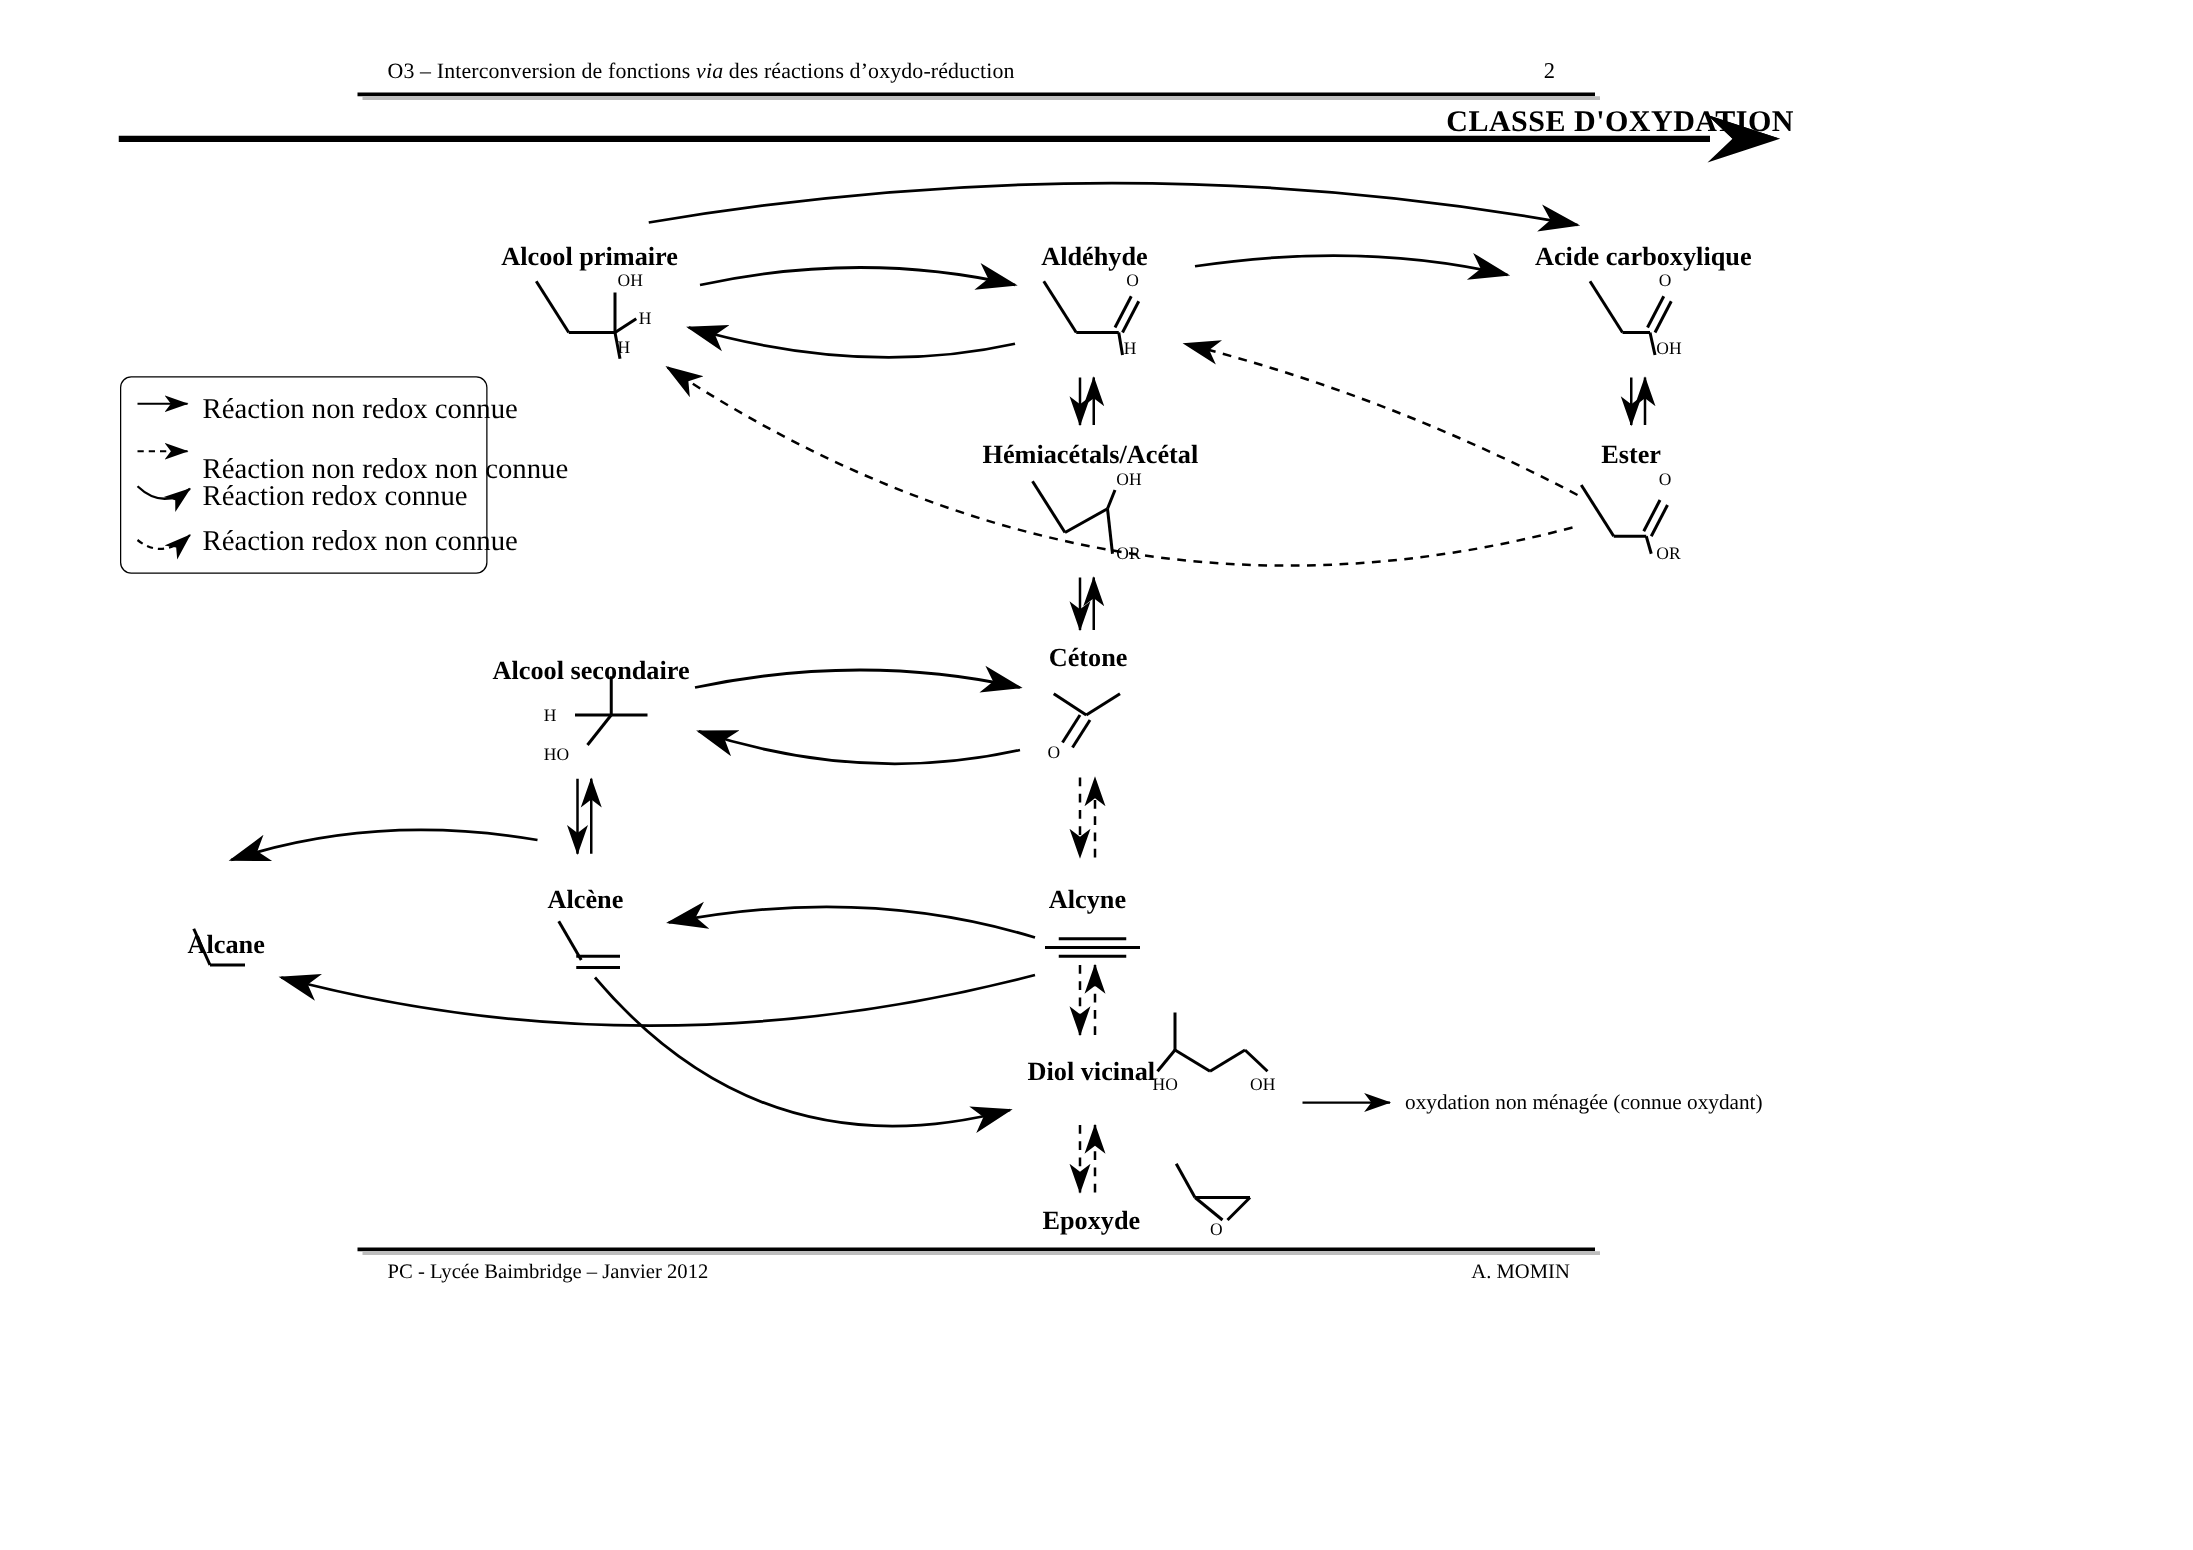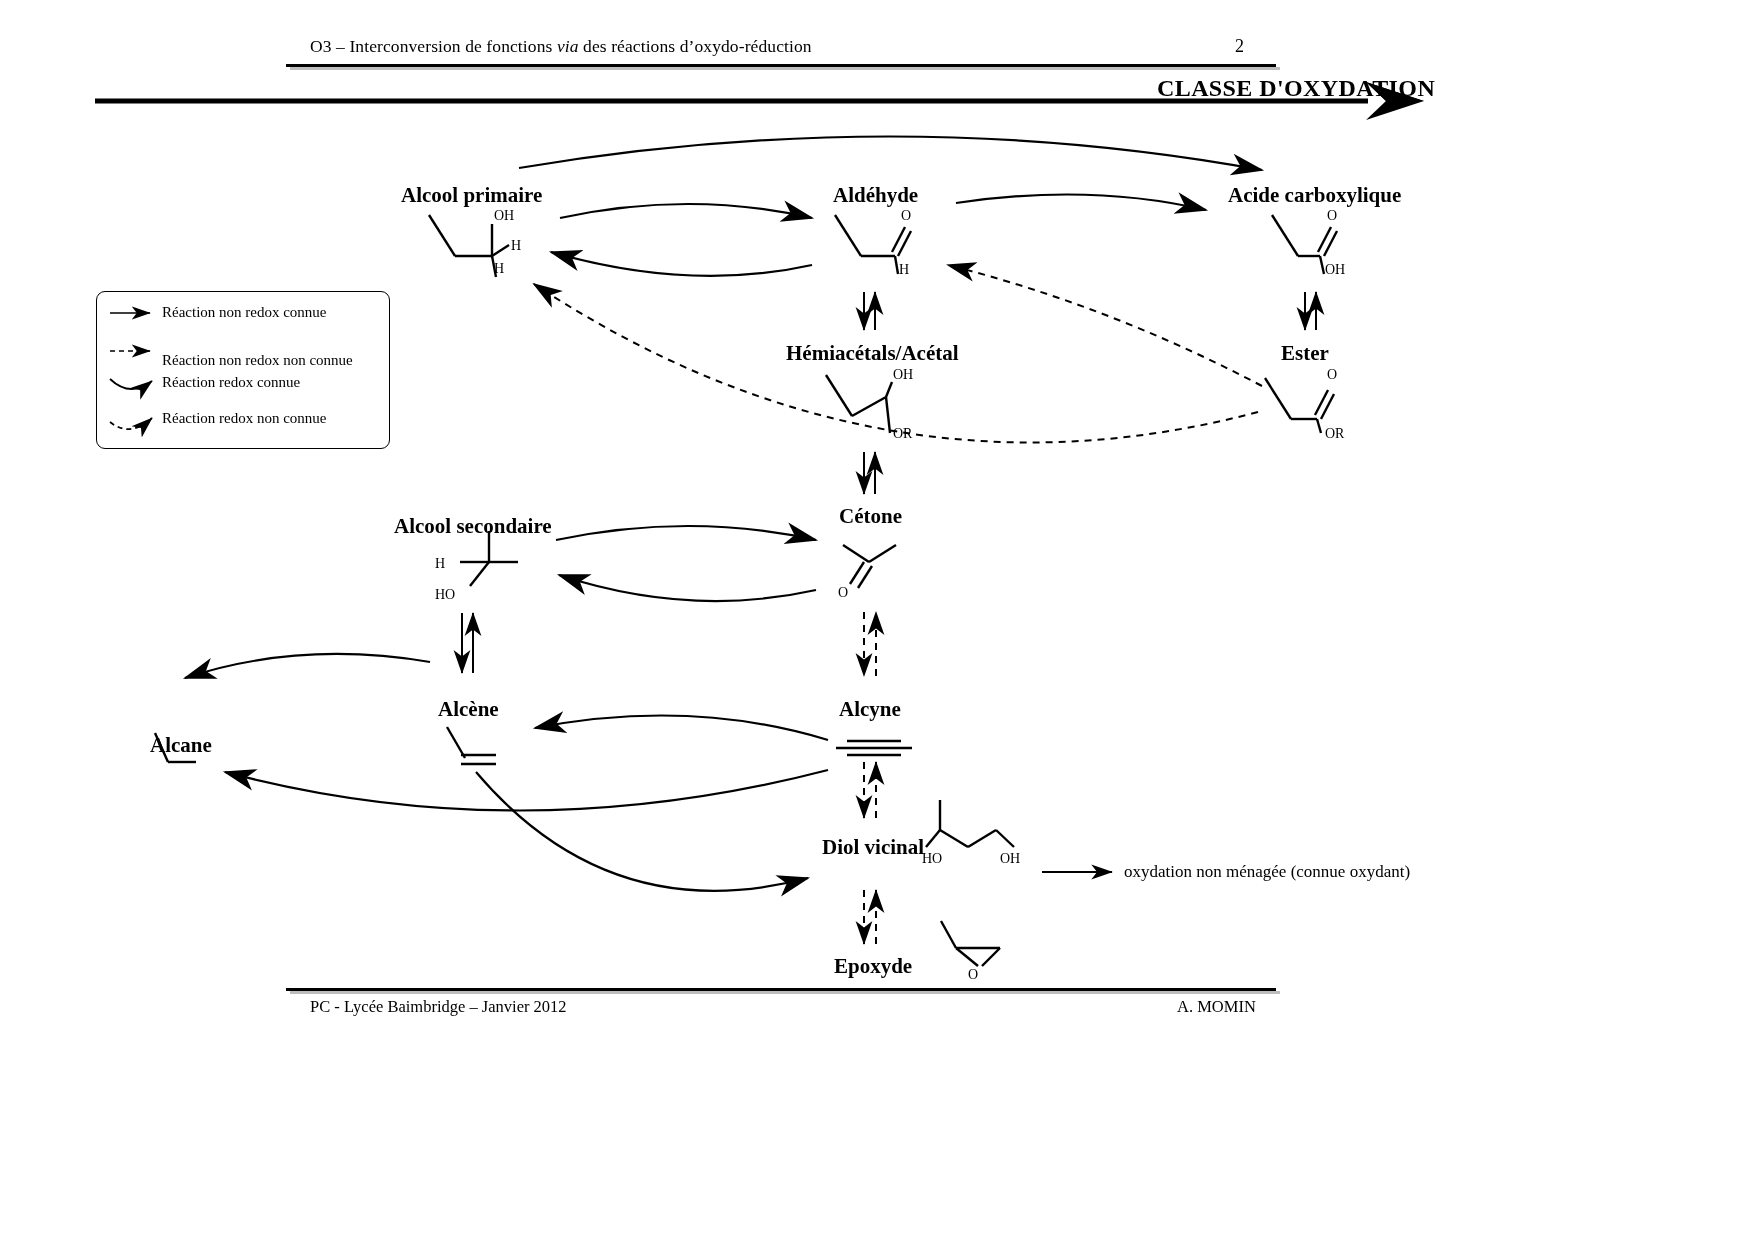--- a/index.html
+++ b/index.html
@@ -1,27 +1,27 @@
 <!DOCTYPE html>
 <html><head>
 <meta charset="utf-8">
 <style>
   html,body{margin:0;padding:0;background:#fff;}
   body{width:1754px;height:1240px;position:relative;overflow:hidden;
        font-family:"Liberation Serif", serif;color:#000;}
-  #page{position:absolute;left:0;top:0;width:1754px;height:926px;}
+  #page{position:absolute;left:0;top:10px;width:1754px;height:926px;}
   svg.layer{position:absolute;left:0;top:0;width:1754px;height:1240px;pointer-events:none;}
   .abs{position:absolute;}
   .hdr-text{font-size:17.5px;letter-spacing:0.1px;white-space:nowrap;}
   .hdr-num{font-size:18px;}
   .classe{font-size:24px;font-weight:bold;letter-spacing:0.4px;white-space:nowrap;}
   .node-label{font-size:21px;font-weight:bold;white-space:nowrap;}
   .atom{font-size:14px;white-space:nowrap;}
   .legend-box{position:absolute;border:1.6px solid #000;border-radius:9px;background:#fff;}
-  .legend-text{font-size:15px;white-space:nowrap;}
+  .legend-text{font-size:23px;white-space:nowrap;}
   .annot{font-size:17px;white-space:nowrap;}
   .foot{font-size:16.5px;white-space:nowrap;}
   .rule{position:absolute;background:#000;}
   .rule-shadow{position:absolute;background:#bdbdbd;}
 </style>
 </head>
 <body>
 
 <div id="page">
 

